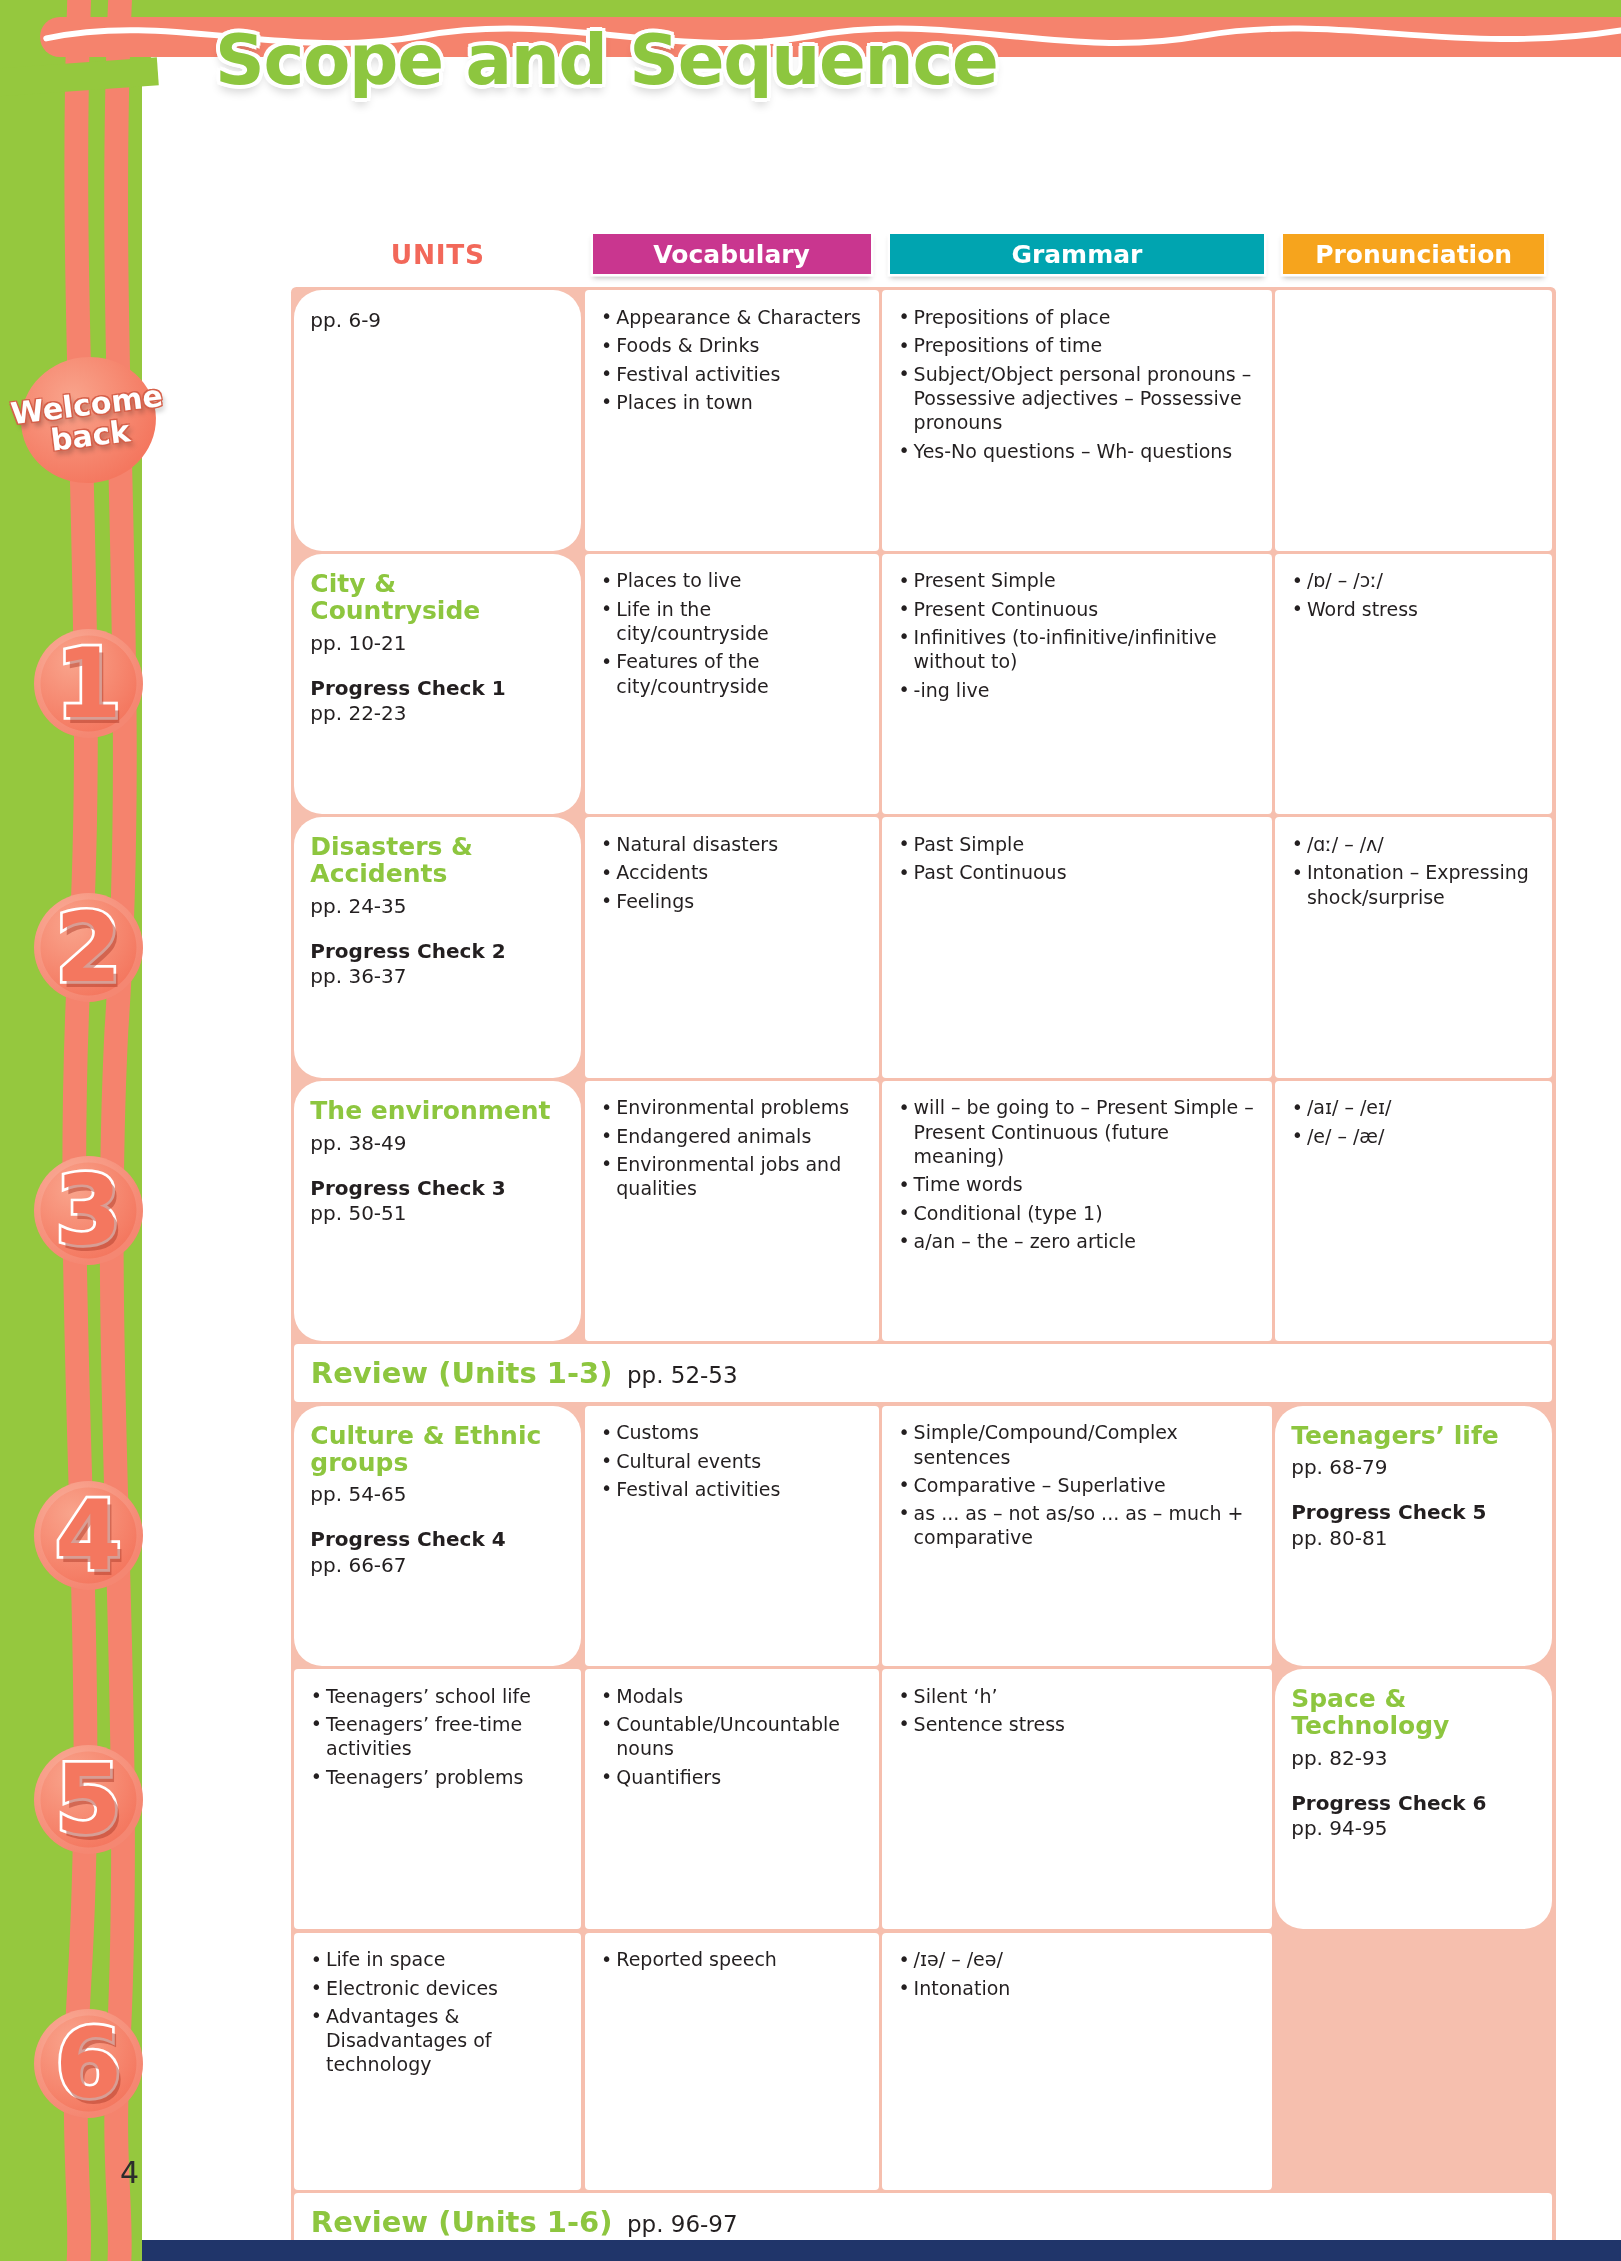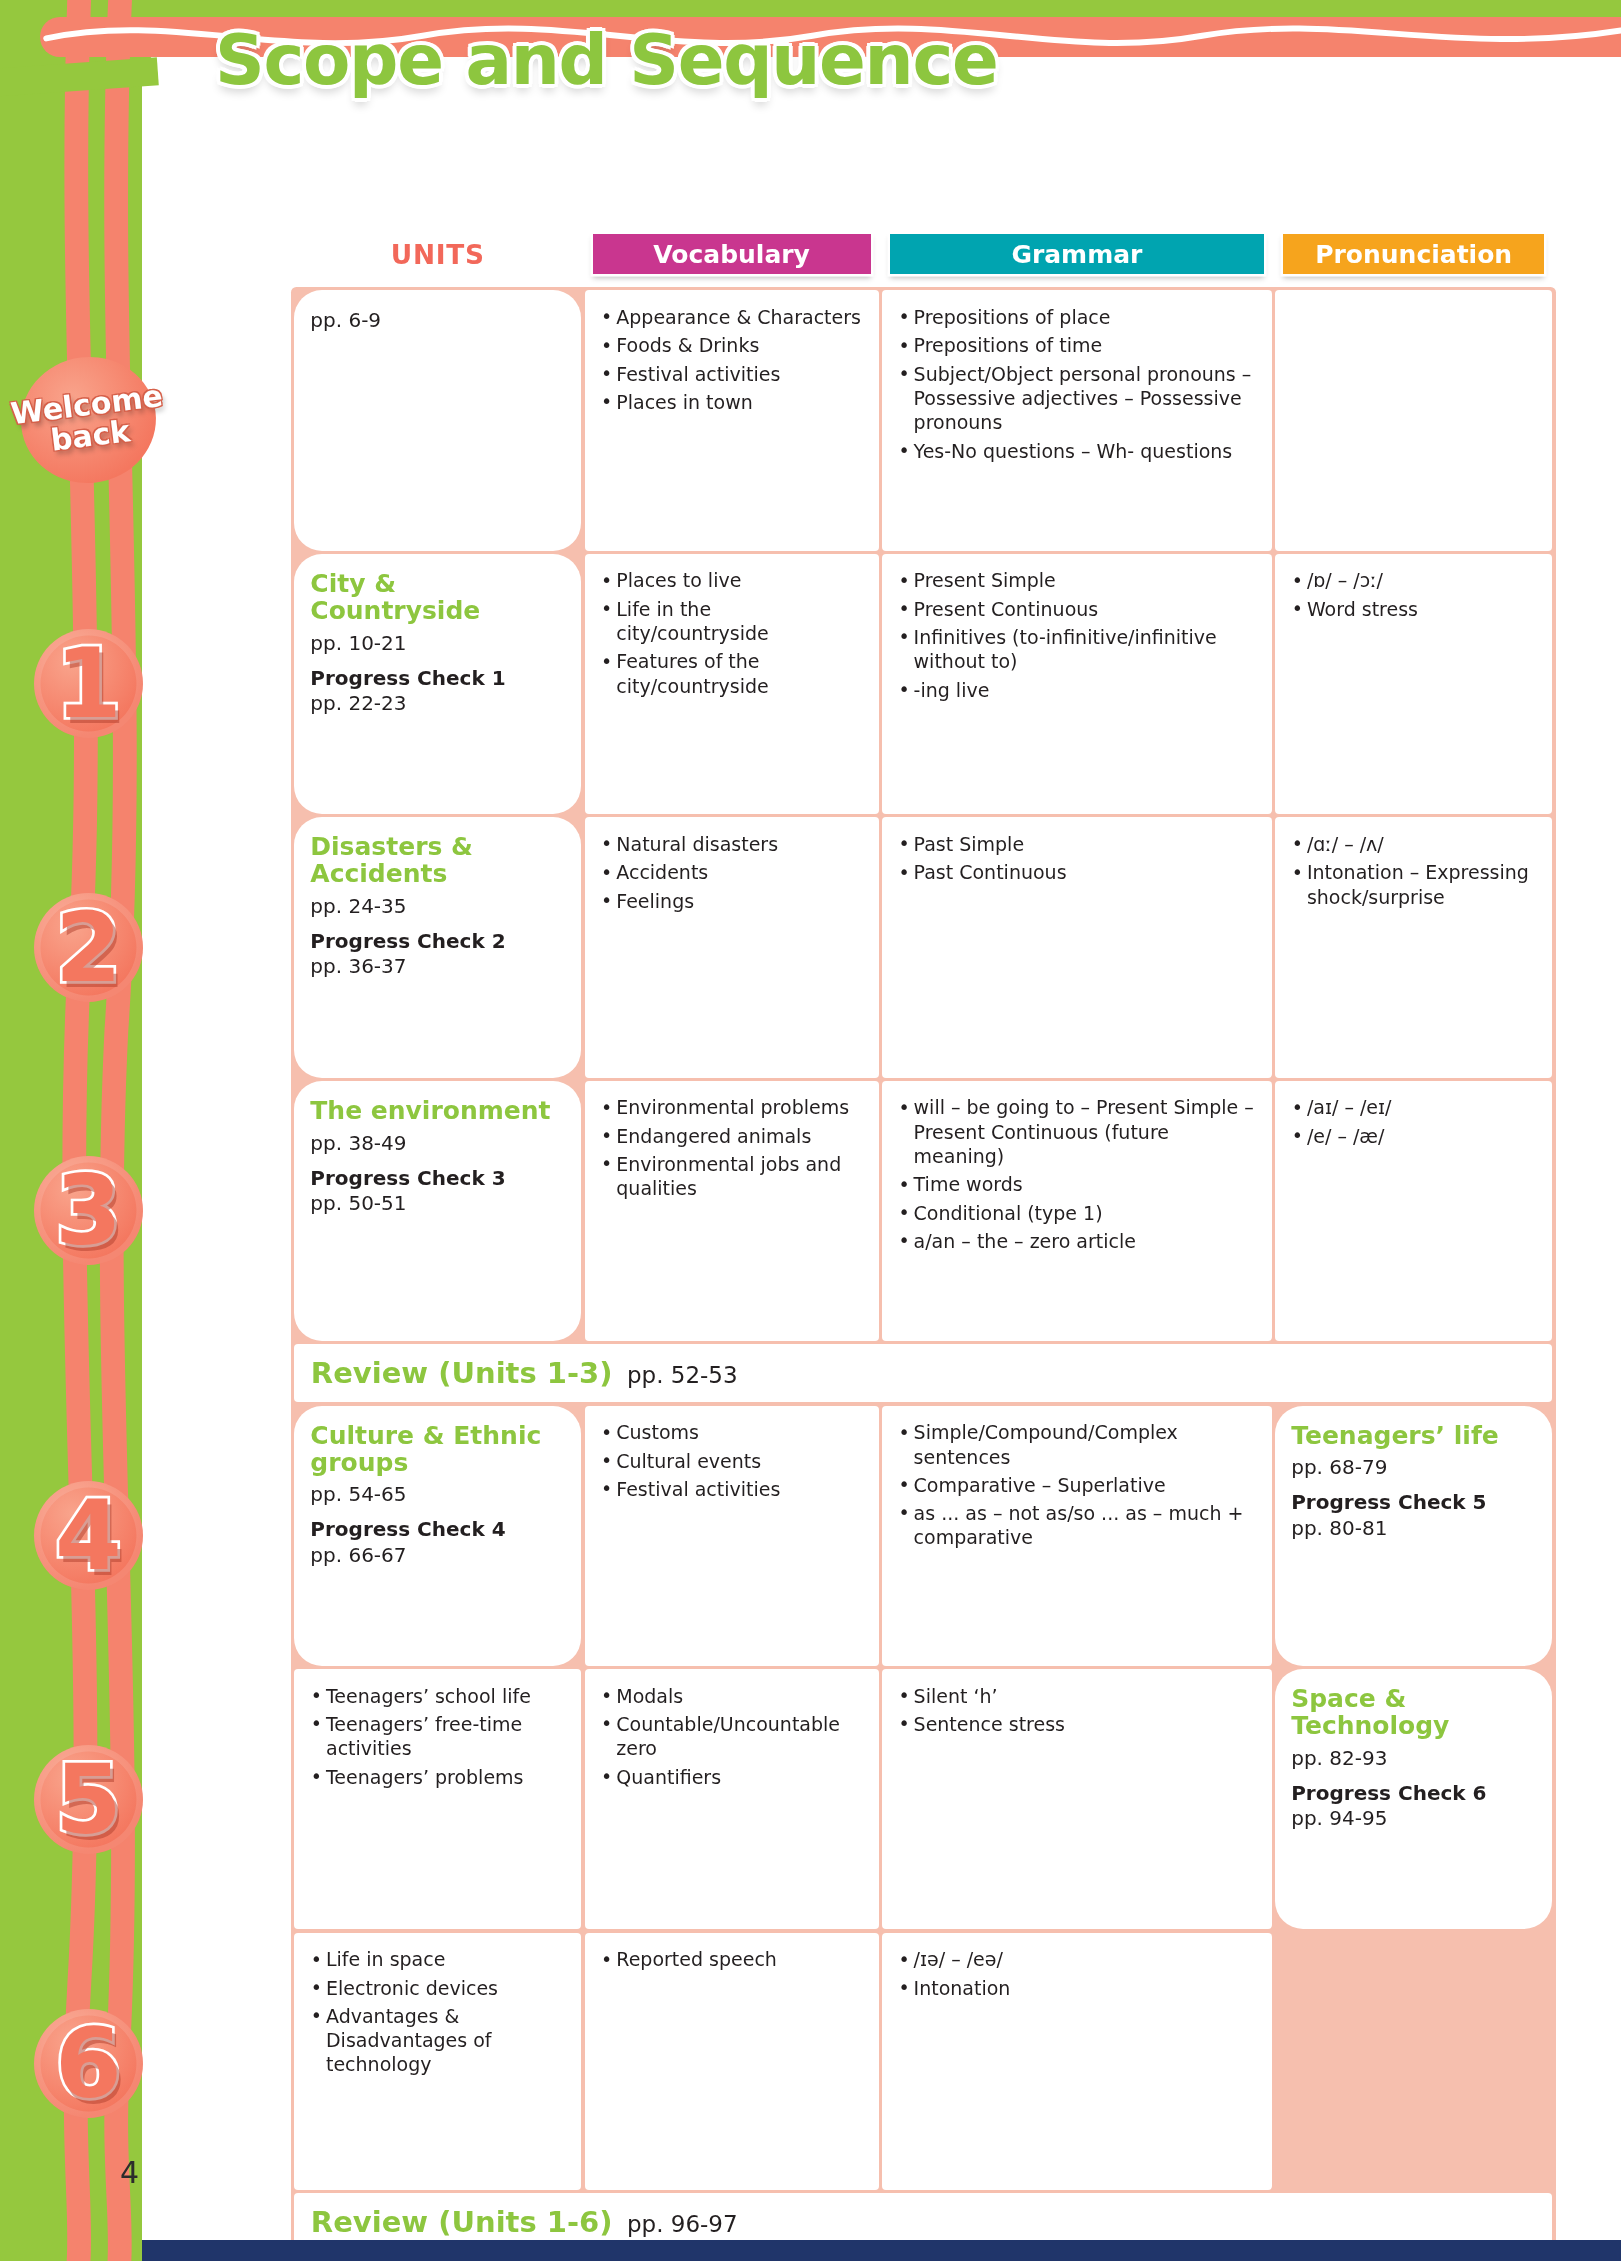--- a/index.html
+++ b/index.html
@@ -62,21 +62,21 @@
     background:var(--grid-pink,#f6bfae);padding:3.3px;border-radius:5.3px;
   }
   .cell{background:#fff;border-radius:4px;}
   .row-unit{min-height:231px;}
   .unit-cell{padding:16px 13.2px 13.2px 16px;border-radius:28px;}
   .unit-title{
     font-size:25px;font-weight:bold;line-height:1.08;margin-bottom:6.6px;
     color:var(--unit-title-green,#8dc63f);
   }
   .unit-pages{font-size:20px;margin-top:1.3px;}
-  .progress-check{font-size:20px;font-weight:bold;margin-top:11px;}
+  .progress-check{font-size:20px;font-weight:bold;margin-top:21px;}
 
   .list-cell{padding:14.5px 12px 12px 13.2px;}
   .bullet-list{list-style:none;margin:0;padding:0;}
   .bullet-item{
     position:relative;padding-left:18.5px;margin-bottom:4px;
     font-size:19px;line-height:1.28;
   }
   .bullet-item::before{content:"•";position:absolute;left:3.3px;top:-0.7px;}
 
   .review-cell{
@@ -282,21 +282,21 @@
         <div class="cell list-cell row-unit">
           <ul class="bullet-list">
             <li class="bullet-item">Teenagers’ school life</li>
             <li class="bullet-item">Teenagers’ free-time activities</li>
             <li class="bullet-item">Teenagers’ problems</li>
           </ul>
         </div>
         <div class="cell list-cell row-unit">
           <ul class="bullet-list">
             <li class="bullet-item">Modals</li>
-            <li class="bullet-item">Countable/Uncountable zero</li>
+            <li class="bullet-item">Countable/Uncountable nouns</li>
             <li class="bullet-item">Quantifiers</li>
           </ul>
         </div>
         <div class="cell list-cell row-unit">
           <ul class="bullet-list">
             <li class="bullet-item">Silent ‘h’</li>
             <li class="bullet-item">Sentence stress</li>
           </ul>
         </div>
         <div class="cell unit-cell row-unit">

